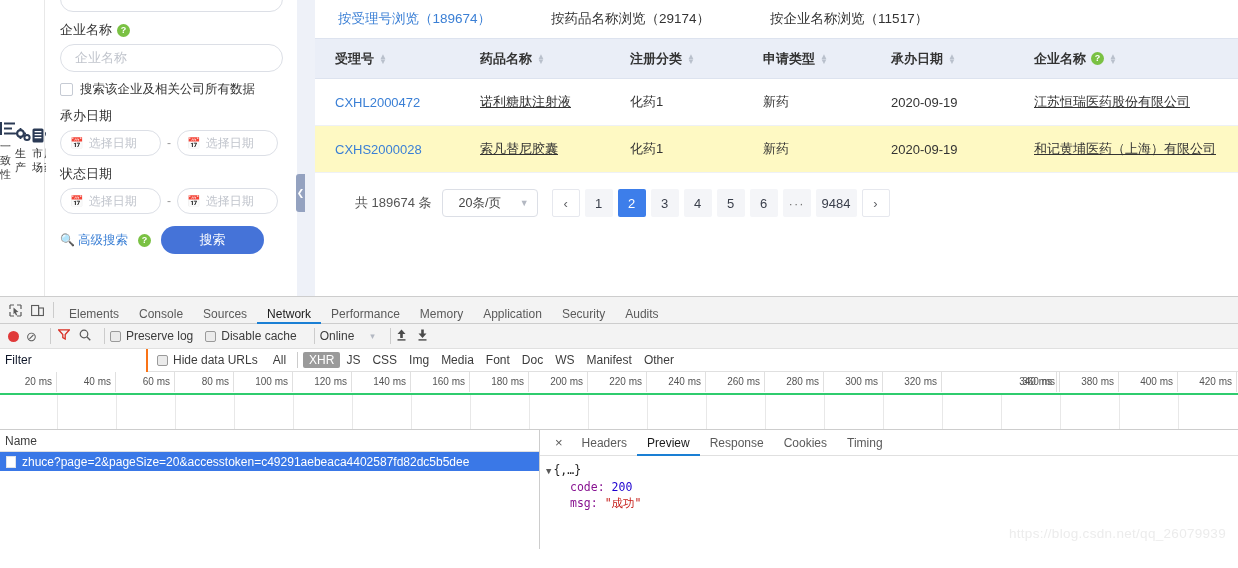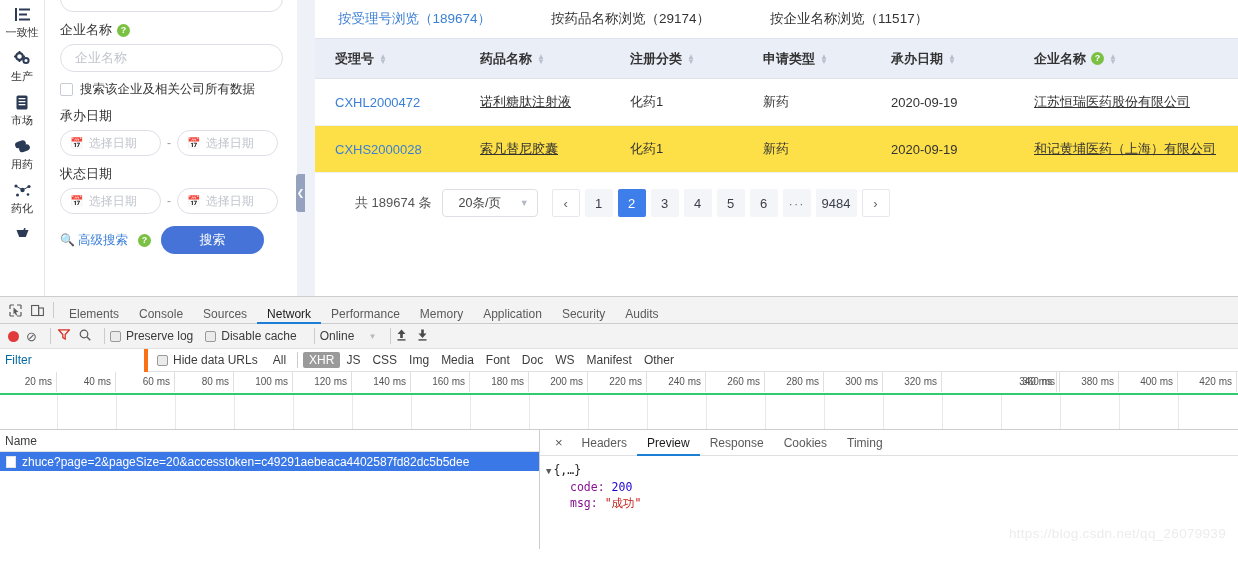--- a/index.html
+++ b/index.html
@@ -15,22 +15,22 @@
   
   .page-area {
     position: absolute; left: 0; top: 0; width: 1238px; height: 296px;
     background: #ffffff; overflow: hidden;
   }
 
   
   .rail {
     position: absolute; left: 0; top: 0; width: 45px; height: 296px;
     background: #fff; border-right: 1px solid #e8e8e8;
-    display: flex; flex-direction: column; align-items: center;
-    padding-top: 4px;
+    display: flex; align-items: center;
+    padding-top: 12px;
   }
   .rail-item {
     width: 45px; display: flex; flex-direction: column;
     align-items: center; justify-content: center;
     margin-bottom: 9px; cursor: pointer;
   }
   .rail-glyph {
     font-size: 15px; line-height: 18px; color: #2b3a55;
     height: 20px; display: flex; align-items: center; justify-content: center;
   }
@@ -127,21 +127,21 @@
   }
   .th-inner { display: flex; align-items: center; gap: 5px; }
   .sorter {
     display: inline-flex; flex-direction: column; line-height: 5px;
     color: #b9c0cc; font-size: 8px; cursor: pointer;
   }
   table.res-table td {
     font-size: 13px; color: #333; padding: 14px 0 14px 20px;
     vertical-align: middle; border-bottom: 1px solid #eef1f6;
   }
-  tr.row-alt td { background: #fde047; }
+  tr.row-alt td { background: #fef9c3; }
   .link-blue { color: #3a7fd5; cursor: pointer; }
   .link-under { color: #333; text-decoration: underline; cursor: pointer; }
 
   
   .pager {
     display: flex; align-items: center; gap: 10px; padding: 16px 0 0 40px;
     font-size: 13px; color: #555;
   }
   .page-size {
     width: 96px; height: 28px; border: 1px solid #dcdfe6; border-radius: 4px;
@@ -205,21 +205,21 @@
   .online-sel { display: flex; align-items: center; gap: 16px; cursor: pointer; margin-right: 10px; }
   .arrow-ico { font-size: 12px; color: #5a5a5a; margin-right: 10px; cursor: pointer; }
 
   .dt-filterbar {
     height: 23px; display: flex; align-items: center;
     border-bottom: 1px solid #e0e0e0; background: #fff;
     font-size: 12px; color: #3c3c3c;
   }
   .filter-input {
     width: 148px; height: 23px; display: flex; align-items: center;
-    padding-left: 5px; color: #0369a1; border-right: 4px solid #f97316;
+    padding-left: 5px; color: #0f172a; border-right: 2px solid #f97316;
     background: #fff; cursor: text;
   }
   .hide-urls { display: inline-flex; align-items: center; gap: 5px; margin: 0 9px 0 9px; cursor: pointer; }
   .ftype { padding: 1px 6px; cursor: pointer; border-radius: 2px; color: #3c3c3c; }
   .ftype.sel { background: #9a9a9a; color: #fff; }
 
   
   .timeline {
     height: 58px; border-bottom: 1px solid #cdcdcd;
     position: relative; background: #fff; overflow: hidden;

